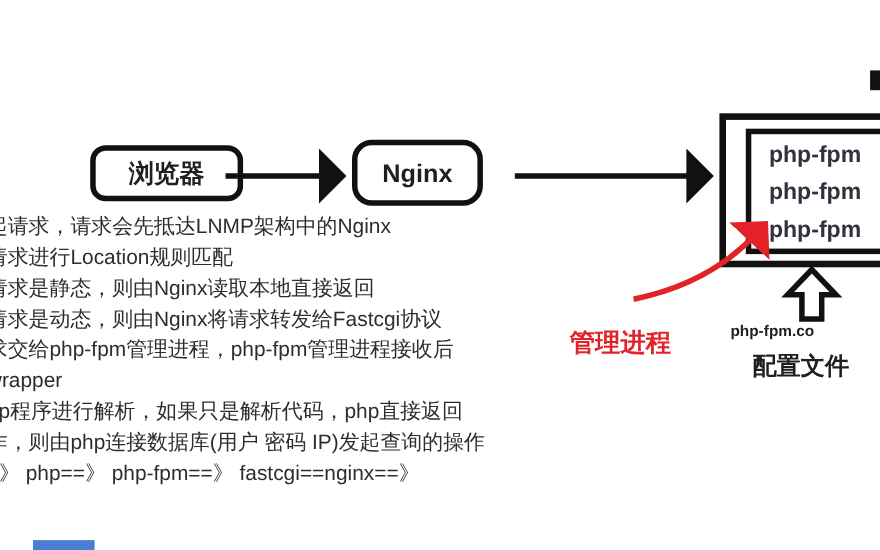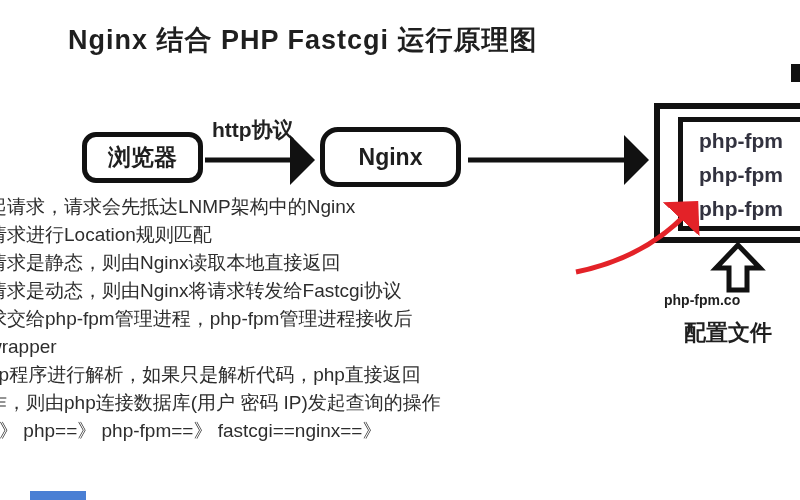--- a/index.html
+++ b/index.html
@@ -10,22 +10,22 @@
   .abs{position:absolute;}
   #title{
     left:68px;top:22px;font-size:27px;font-weight:600;letter-spacing:1px;
     white-space:nowrap;color:#1f1f1f;
   }
   .node{
     box-sizing:border-box;border:5px solid #111;background:#fff;
     display:flex;align-items:center;justify-content:center;
     font-size:23px;font-weight:600;white-space:nowrap;
   }
-  #browser-box{left:82px;top:132px;width:121px;height:51px;border-radius:14px;justify-content:center;}
-  #nginx-box{left:320px;top:127px;width:141px;height:60px;border-radius:18px;}
+  #browser-box{left:82px;top:132px;width:139px;height:51px;border-radius:14px;justify-content:center;}
+  #nginx-box{left:320px;top:127px;width:119px;height:60px;border-radius:18px;}
   #outer-fpm-box{left:654px;top:103px;width:176px;height:140px;border:6px solid #111;
     box-sizing:border-box;background:#fff;}
   #inner-fpm-box{left:678px;top:117px;width:152px;height:114px;border:5px solid #111;
     box-sizing:border-box;background:#fff;padding:2px 0 0 16px;}
   .fpm-row{font-size:21px;font-weight:600;color:#32323f;line-height:34px;white-space:nowrap;}
   .arrow-label{font-size:21px;font-weight:600;white-space:nowrap;color:#222;}
   #http-label{left:212px;top:116px;}
   #fastcgi-label{left:492px;top:120px;}
   #manager-label{left:518px;top:296px;font-size:23px;font-weight:700;color:#e32228;white-space:nowrap;}
   #conf-line1{left:664px;top:292px;font-size:14px;font-weight:600;white-space:nowrap;}
@@ -37,40 +37,39 @@
   .note-line{white-space:nowrap;}
   #svg-overlay{left:0;top:0;pointer-events:none;}
   #corner-fragment{left:791px;top:64px;width:9px;height:18px;background:#111;}
   #bottom-blue-bar{left:30px;top:491px;width:56px;height:9px;background:#4a7fd4;}
 </style>
 </head>
 <body>
 
 <div id="stage">
 
-  <div id="title" class="abs">Nginx 结合 PHP Fastcgi 运行原理图</div>
 
   <div id="browser-box" class="node abs">
     <span>浏览器</span>
   </div>
 
-  <div id="http-label" class="arrow-label abs">http协议</div>
 
   <div id="nginx-box" class="node abs">
     <span>Nginx</span>
   </div>
 
 
   <div id="outer-fpm-box" class="abs"></div>
   <div id="inner-fpm-box" class="abs">
     <div class="fpm-row">php-fpm</div>
     <div class="fpm-row">php-fpm</div>
     <div class="fpm-row">php-fpm</div>
   </div>
 
+  <div id="manager-label" class="abs">管理进程</div>
 
   <div id="conf-line1" class="abs">php-fpm.co</div>
   <div id="conf-line2" class="abs">配置文件</div>
 
   <div id="notes" class="abs">
     <div class="note-line">起请求，请求会先抵达LNMP架构中的Nginx</div>
     <div class="note-line">请求进行Location规则匹配</div>
     <div class="note-line">请求是静态，则由Nginx读取本地直接返回</div>
     <div class="note-line">请求是动态，则由Nginx将请求转发给Fastcgi协议</div>
     <div class="note-line">求交给php-fpm管理进程，php-fpm管理进程接收后</div>

